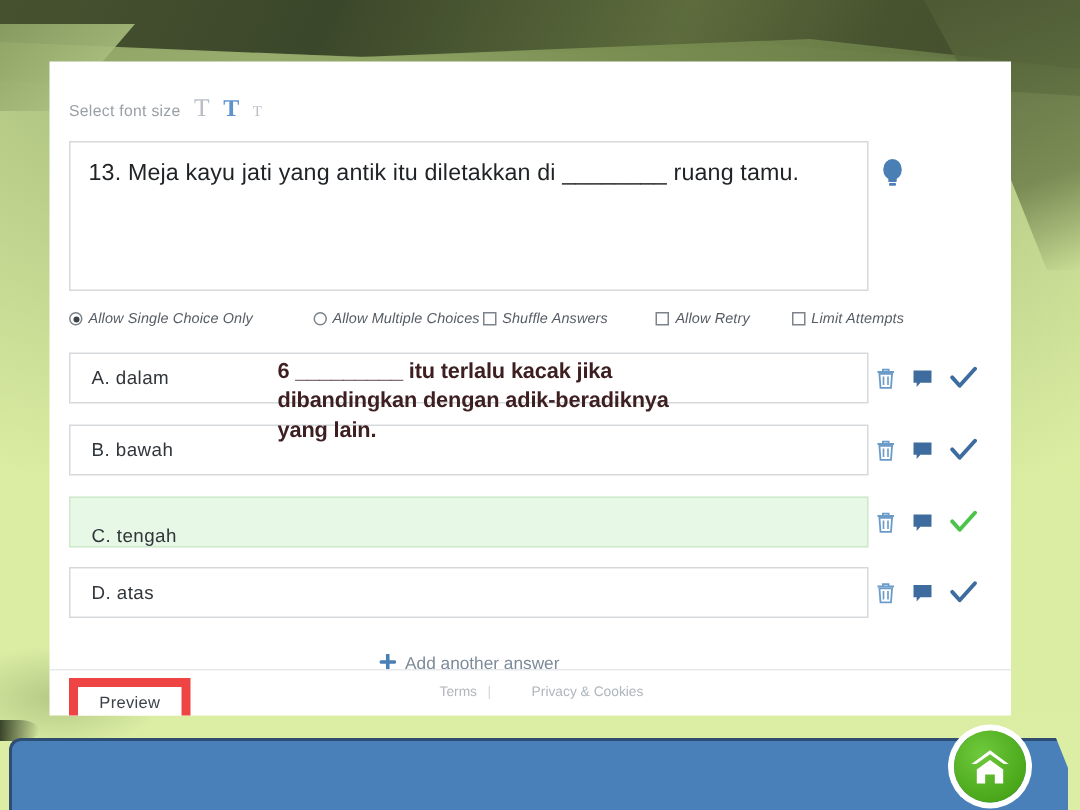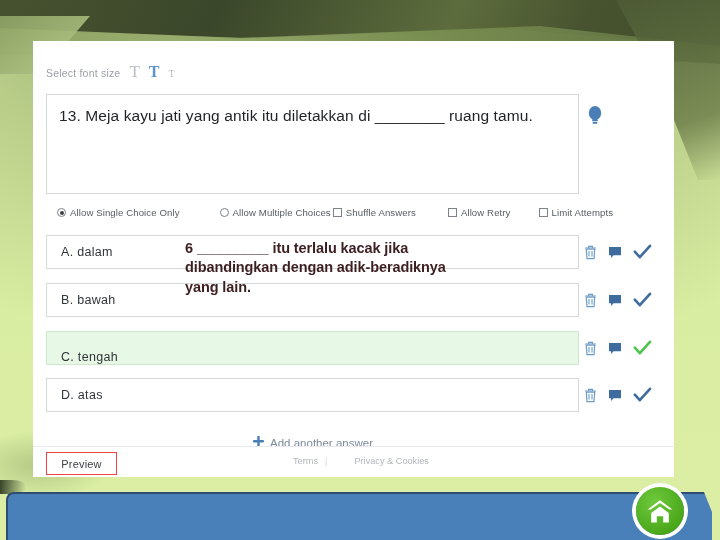--- a/index.html
+++ b/index.html
@@ -169,28 +169,29 @@
     left: 551px;
     top: 62px;
     width: 22px;
     height: 26px;
     cursor: pointer;
   }
 
   
   #choice-options {
     position: absolute;
-    left: 24px;
+    left: 13px;
     top: 166px;
     width: 615px;
     display: flex;
     align-items: center;
     font-size: 9.6px;
     color: #565c63;
     white-space: nowrap;
+    font-style: italic;
   }
   .opt {
     display: flex;
     align-items: center;
     gap: 4px;
     cursor: pointer;
   }
   .opt-label { letter-spacing: .1px; }
   .radio-outer {
     width: 9px; height: 9px;
@@ -298,21 +299,21 @@
     width: 641px;
     height: 1px;
     background: #e7eaec;
   }
   #preview-button {
     position: absolute;
     left: 13px;
     top: 411px;
     width: 69px;
     height: 21px;
-    border: 1px solid #ef4444;
+    border: 6px solid #ef4444;
     background: #fff;
     font-size: 11px;
     color: #3c4248;
     display: flex;
     align-items: center;
     justify-content: center;
     cursor: pointer;
     letter-spacing: .2px;
   }
   #footer-links {

